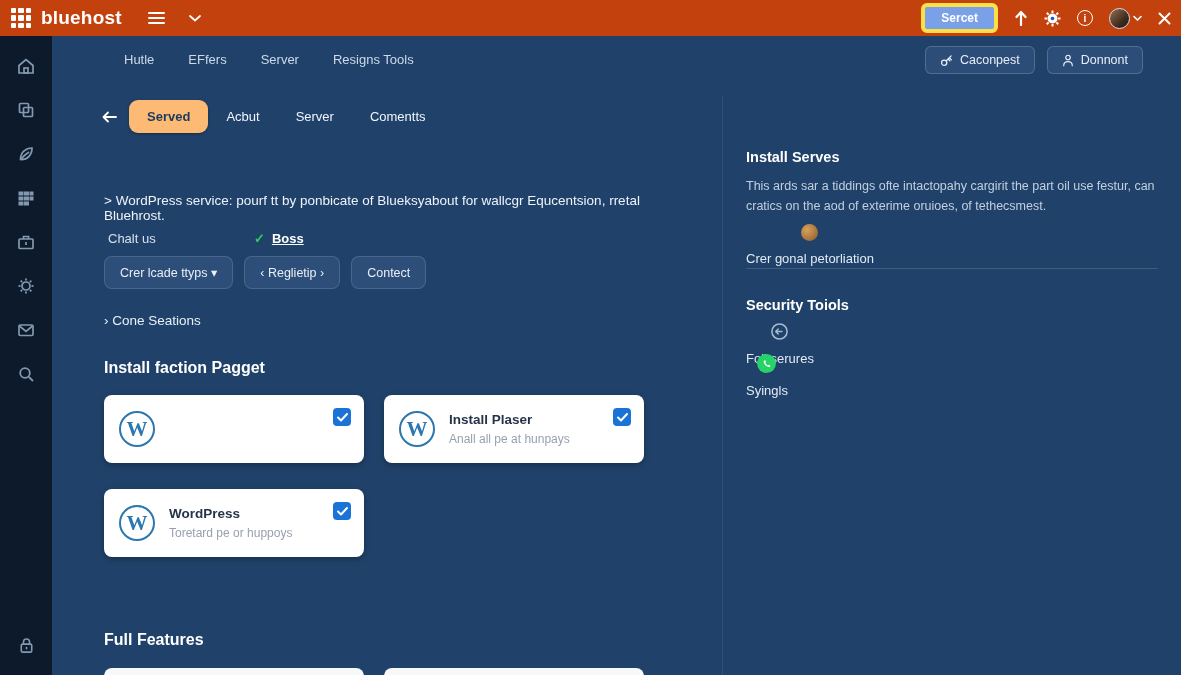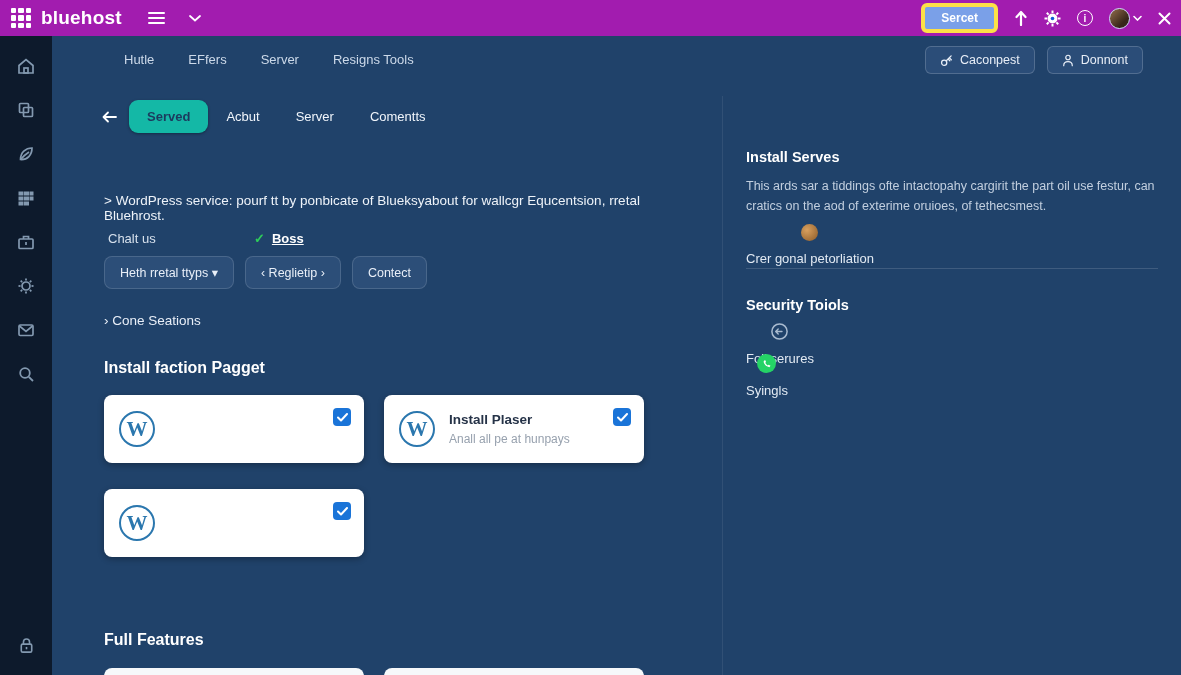--- a/index.html
+++ b/index.html
@@ -1,20 +1,20 @@
 <!DOCTYPE html>
 <html><head>
 <meta charset="utf-8">
 <style>
   * { margin:0; padding:0; box-sizing:border-box; }
   html,body { width:1181px; height:675px; overflow:hidden; }
   body { font-family:"Liberation Sans", sans-serif; background:#20426a; position:relative; }
 
   
-  .topbar { position:absolute; left:0; top:0; width:1181px; height:36px; background:#a21caf;
+  .topbar { position:absolute; left:0; top:0; width:1181px; height:36px; background:#c2410c;
             display:flex; align-items:center; z-index:30; }
   .logo-grid { width:20px; height:20px; margin-left:11px; display:grid;
                grid-template-columns:repeat(3,1fr); grid-template-rows:repeat(3,1fr); gap:2px; }
   .logo-grid span { background:#fff; border-radius:1px; }
   .brand { color:#fff; font-size:19px; font-weight:700; letter-spacing:.2px; margin-left:10px; }
   .hamburger { margin-left:26px; width:17px; display:flex; flex-direction:column; gap:3px; cursor:pointer; }
   .hamburger i { display:block; height:2px; background:#fff; border-radius:1px; }
   .tb-chevron { margin-left:24px; }
   .tb-right { position:absolute; right:10px; top:0; height:36px; display:flex; align-items:center; gap:16px; }
   .sercet-btn { background:#7aa0e8; border:4px solid #fde047; color:#fff; font-size:12px; font-weight:700;
@@ -41,21 +41,21 @@
   .hnav { position:absolute; left:52px; top:16px; display:flex; gap:34px;margin-left:20px; }
   .hnav a { color:#ccd9e9; font-size:13px; text-decoration:none; cursor:pointer; }
   .hactions { position:absolute; right:38px; top:10px; display:flex; gap:12px; }
   .haction { display:flex; align-items:center; gap:7px; background:#2b4d78; border:1px solid rgba(255,255,255,.18);
              color:#e8eef7; font-size:12.5px; padding:6px 14px; border-radius:6px; cursor:pointer; font-family:inherit; }
 
   
   .tabs { position:absolute; left:50px; top:64px; display:flex; align-items:center; }
   .back-arrow { margin-right:12px; cursor:pointer; display:flex; }
   .tab { font-size:13px; color:#f0f5fb; padding:9px 18px; cursor:pointer; }
-  .tab.active { background:#14b8a6; color:#1c3a5e; font-weight:700; border-radius:9px; box-shadow:0 1px 3px rgba(0,0,0,.35); }
+  .tab.active { background:#fdba74; color:#1c3a5e; font-weight:700; border-radius:9px; box-shadow:0 1px 3px rgba(0,0,0,.35); }
 
   
   .intro { position:absolute; left:52px; top:157px; width:600px; color:#eef3f9; font-size:13.5px; font-weight:400; cursor:pointer; }
   .detail-row { position:absolute; left:56px; display:flex; color:#d6e0ec; font-size:13px; align-items:center; }
   .detail-row .dlabel { width:146px; }
   .check { color:#2ecc5a; font-weight:700; font-size:13px; margin-right:7px; }
   .dlink { color:#fff; font-weight:700; text-decoration:underline; cursor:pointer; }
 
   .btn-row { position:absolute; left:52px; top:220px; display:flex; gap:11px; }
   .pill-btn { background:#2c4e78; border:1px solid rgba(255,255,255,.14); color:#e9eff8; font-size:12.5px;
@@ -270,21 +270,21 @@
     <span class="dlabel">Chalt us</span>
     <span class="check">✓</span>
     <a class="dlink">Boss</a>
   </div>
   <div class="detail-row" style="top:221px">
     <span class="dlabel">Pratoip</span>
     <span class="check">✓</span>
   </div>
 
   <div class="btn-row">
-    <button class="pill-btn">Heth rretal ttyps ▾</button>
+    <button class="pill-btn">Crer lcade ttyps ▾</button>
     <button class="pill-btn">‹ Reglietip ›</button>
     <button class="pill-btn">Contect</button>
   </div>
 
   <div class="cone">› Cone Seations</div>
 
   <div class="section-heading" style="top:323px">Install faction Pagget</div>
 
   <div class="card" style="left:52px; top:359px">
     <div class="icon-wrap">
@@ -307,20 +307,24 @@
     <div class="checkbox">
         <svg width="11" height="9" viewBox="0 0 11 9">
           <polyline points="1,4.5 4,7.5 10,1" fill="none" stroke="#fff" stroke-width="2" stroke-linecap="round" stroke-linejoin="round"></polyline>
         </svg>
       </div>
   </div>
   <div class="card" style="left:52px; top:453px">
     <div class="icon-wrap">
         <div class="wp-circle">W</div>
       </div>
+    <div class="card-texts">
+      <div class="card-title">WordPress</div>
+      <div class="card-sub">Toretard pe or huppoys</div>
+    </div>
     <div class="checkbox">
         <svg width="11" height="9" viewBox="0 0 11 9">
           <polyline points="1,4.5 4,7.5 10,1" fill="none" stroke="#fff" stroke-width="2" stroke-linecap="round" stroke-linejoin="round"></polyline>
         </svg>
       </div>
   </div>
 
   <div class="section-heading" style="top:595px">Full Features</div>
 </div>
 

